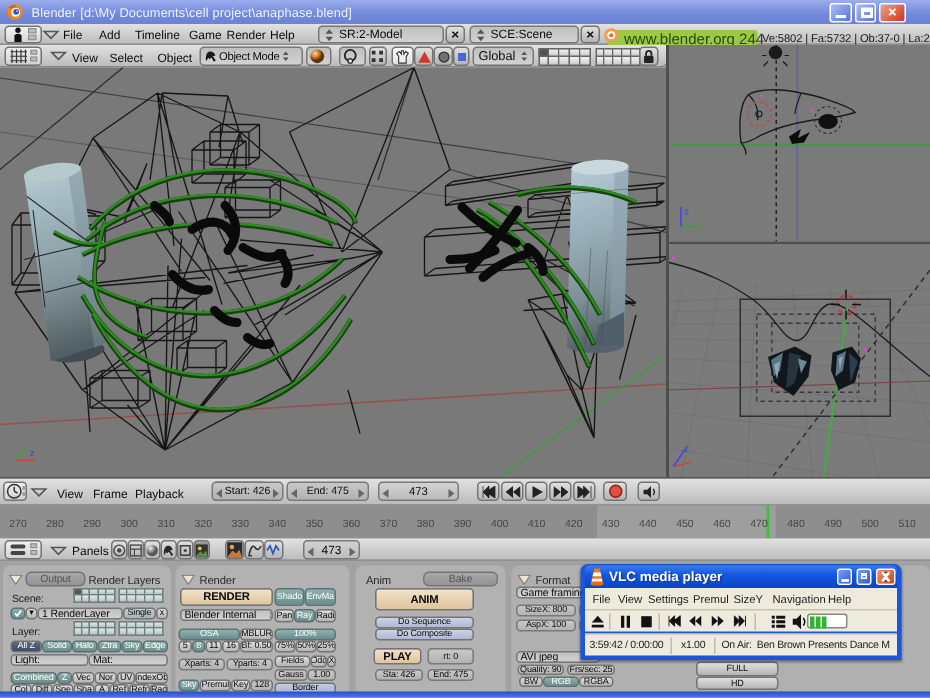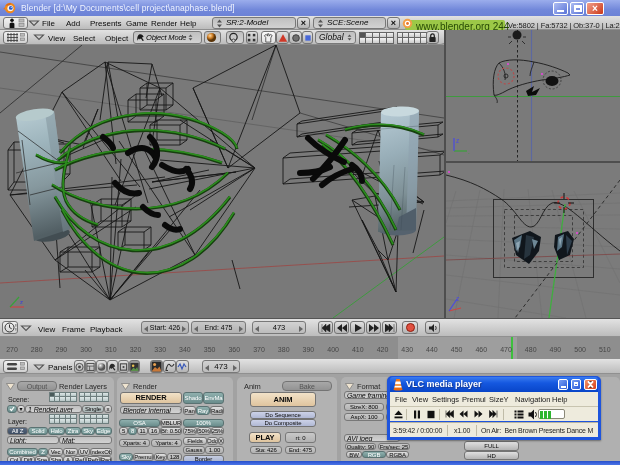--- a/index.html
+++ b/index.html
@@ -1,21 +1,21 @@
 <!DOCTYPE html>
 <html><head>
 <meta charset="utf-8">
 <style>
 html,body{margin:0;padding:0;}
 body{width:620px;height:465px;overflow:hidden;font-family:"Liberation Sans",sans-serif;position:relative;background:#a0a0a0;}
 .abs{position:absolute;box-sizing:border-box;}
 .hdr{background:linear-gradient(180deg,#e2e2e2 0%,#cdcdcd 55%,#bcbcbc 100%);font-size:9px;}
 .menu{font-size:9px;color:#0a0a0a;white-space:nowrap;}
 .pill{position:absolute;box-sizing:border-box;border:1px solid #747474;border-radius:3px;background:linear-gradient(180deg,#e0e0e0,#b4b4b4);font-size:inherit;color:#0a0a0a;display:flex;align-items:center;justify-content:center;white-space:nowrap;overflow:hidden;line-height:1;}
-.sunk{position:absolute;box-sizing:border-box;border:1px solid #787878;border-radius:3px;background:linear-gradient(180deg,#c0c0c0,#d2d2d2);font-size:inherit;color:#0a0a0a;display:flex;align-items:center;white-space:nowrap;overflow:hidden;line-height:1;font-style:italic;}
+.sunk{position:absolute;box-sizing:border-box;border:1px solid #787878;border-radius:3px;background:linear-gradient(180deg,#c0c0c0,#d2d2d2);font-size:inherit;color:#0a0a0a;display:flex;align-items:center;white-space:nowrap;overflow:hidden;line-height:1;}
 .teal{background:linear-gradient(180deg,#8fb0ae,#6a8d8c) !important;color:#fff !important;border:1px solid #5a7272 !important;}
 .spin{position:absolute;box-sizing:border-box;border:1px solid #787878;border-radius:3px;background:linear-gradient(180deg,#c8c8c8,#b2b2b2);font-size:inherit;color:#0a0a0a;display:flex;align-items:center;justify-content:center;white-space:nowrap;overflow:hidden;line-height:1;}
 </style>
 </head>
 <body>
 
 <div class="abs" id="titlebar" style="left:0;top:0;width:620px;height:16px;background:linear-gradient(180deg,#9badec 0%,#7288da 60%,#6c82d6 100%);">
   <svg class="abs" style="left:2px;top:1px" width="14" height="14" viewBox="0 0 14 14">
     <path d="M1 8 L4 5.5 L3 8.5 Z" fill="#e8761e"></path>
     <circle cx="8" cy="7" r="5.2" fill="#f0881e"></circle>
@@ -42,21 +42,21 @@
         <path d="M4.6 10 L4.6 5.5 Q7 3.6 9.4 5.5 L9.4 10 Z" fill="#111"></path>
         <rect x="14" y="1" width="5" height="3" fill="#bbb" stroke="#888" stroke-width="0.7"></rect>
         <rect x="14" y="5.5" width="5" height="3" fill="#bbb" stroke="#888" stroke-width="0.7"></rect>
       </svg>
   </div>
   <svg class="abs" style="left:28px;top:4px" width="12" height="7" viewBox="0 0 12 7">
       <path d="M1.5 1 L10.5 1 L6 5.5 Z" fill="none" stroke="#555" stroke-width="1.1"></path>
     </svg>
   <div class="abs menu" style="left:42px;top:3px;font-size:8px;">File</div>
   <div class="abs menu" style="left:66px;top:3px;font-size:8px;">Add</div>
-  <div class="abs menu" style="left:90px;top:3px;font-size:8px;">Presents</div>
+  <div class="abs menu" style="left:90px;top:3px;font-size:8px;">Timeline</div>
   <div class="abs menu" style="left:126px;top:3px;font-size:8px;">Game</div>
   <div class="abs menu" style="left:151px;top:3px;font-size:8px;">Render</div>
   <div class="abs menu" style="left:180px;top:3px;font-size:8px;">Help</div>
   <div class="sunk" style="left:212px;top:1px;width:84px;height:12px;font-size:8px;">
     <svg width="9" height="9" viewBox="0 0 9 9" style="margin-left:2px">
         <path d="M4.5 0.5 L7 3.5 L2 3.5 Z M4.5 8.5 L7 5.5 L2 5.5 Z" fill="#555"></path>
       </svg>
     <span style="margin-left:2px">SR:2-Model</span>
   </div>
   <div class="pill" style="left:297px;top:1px;width:13px;height:12px;font-weight:bold;">×</div>

